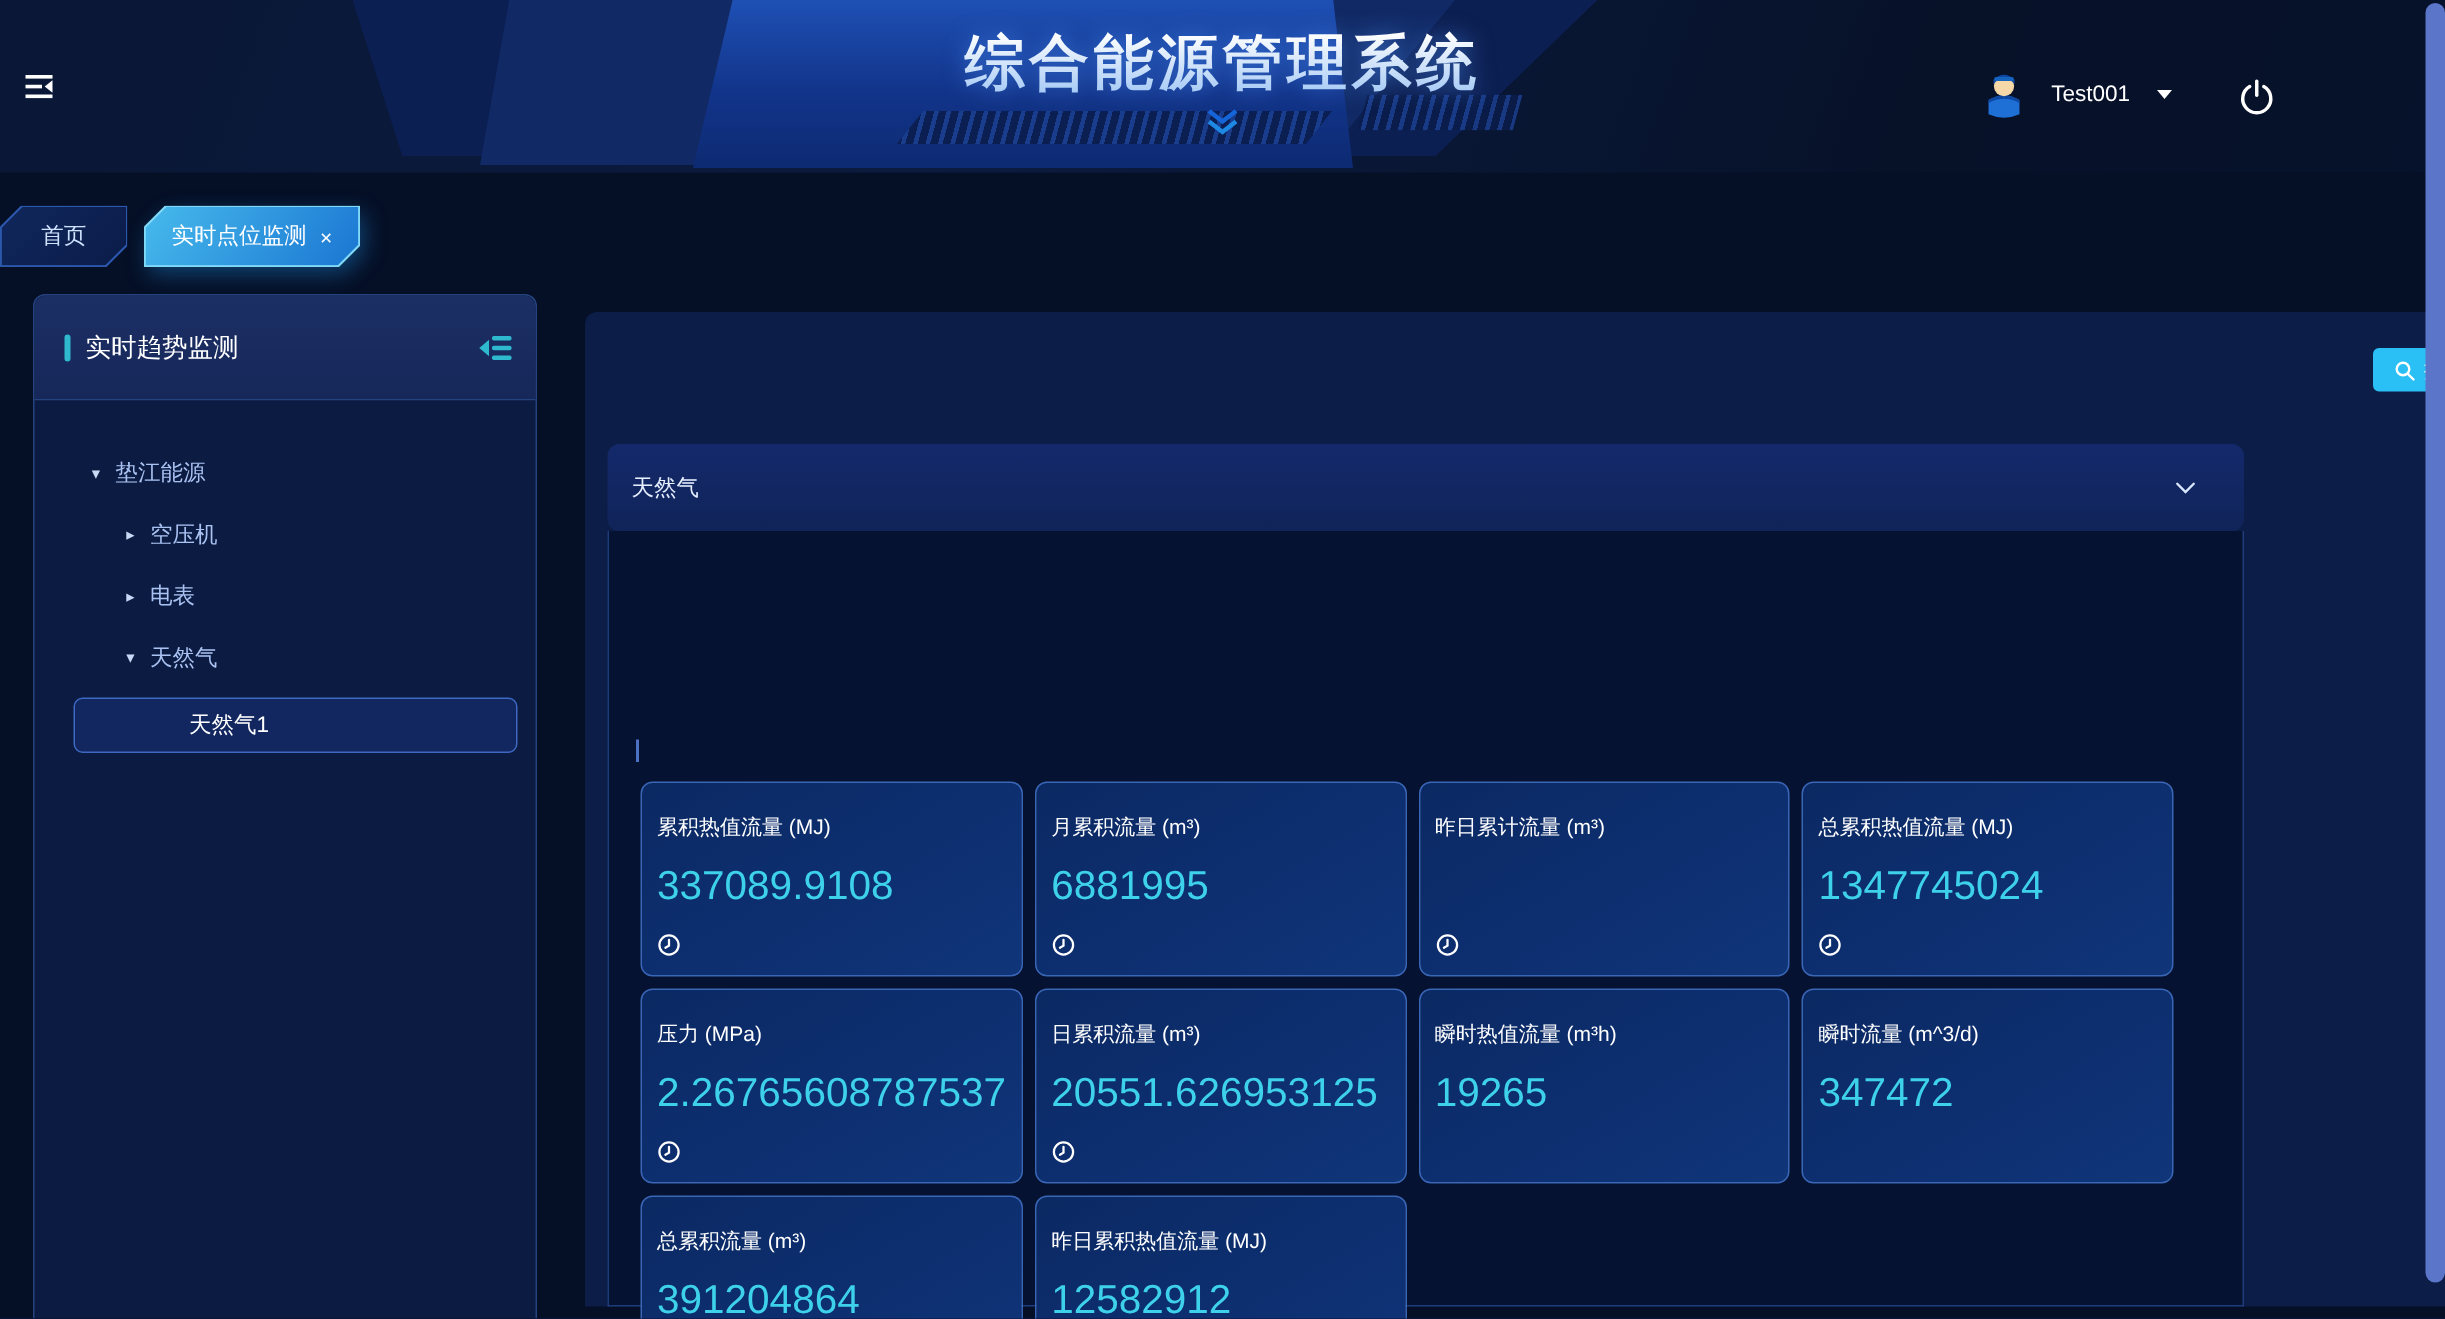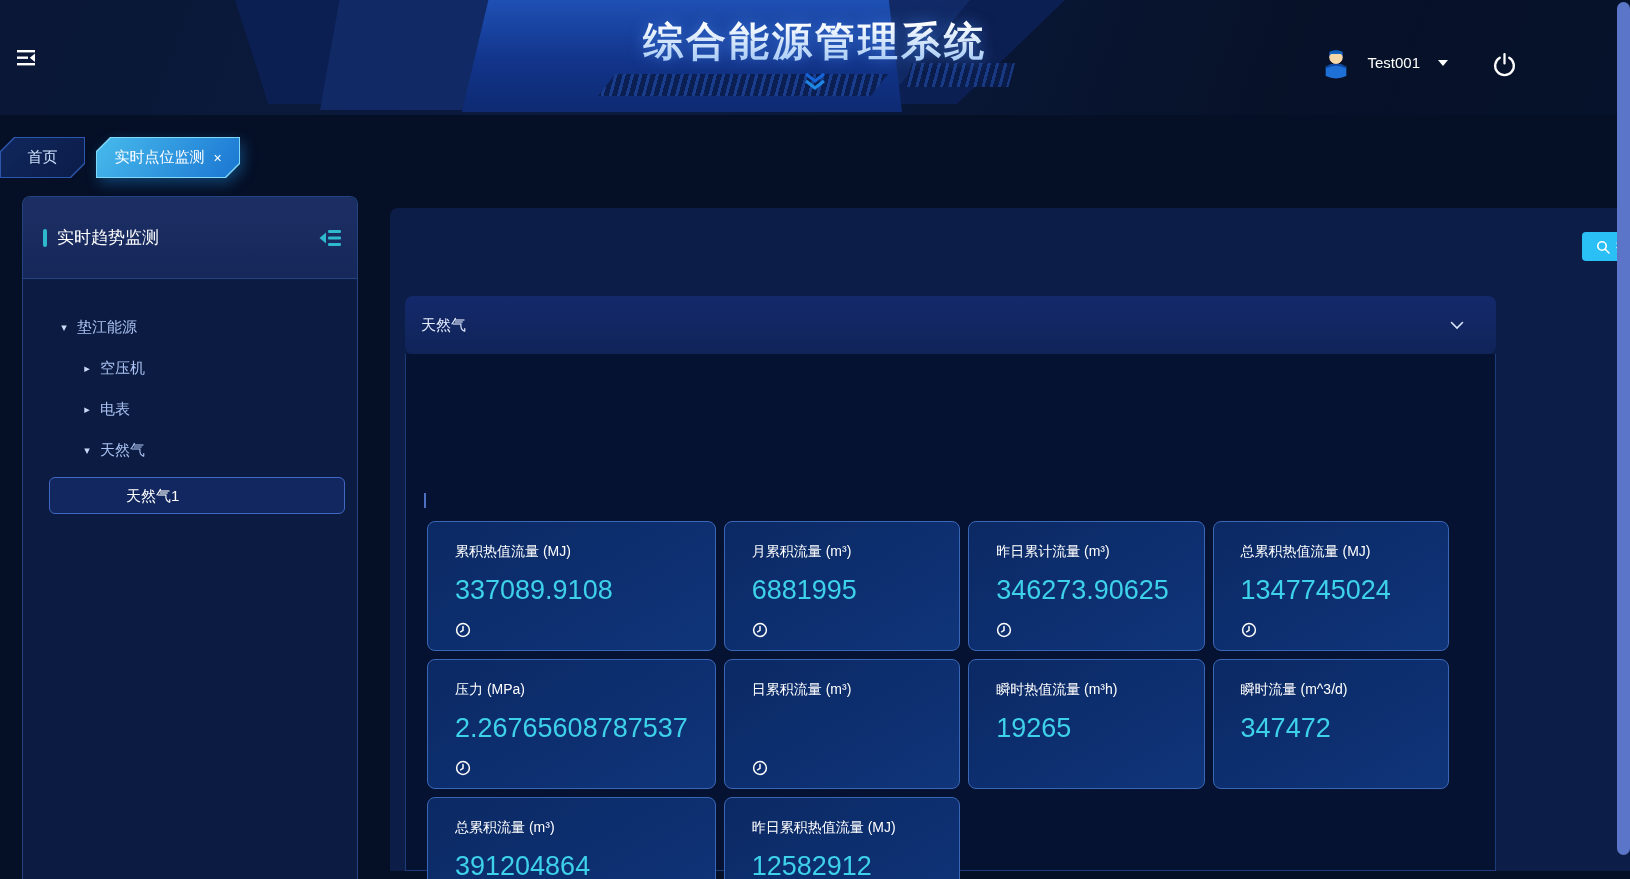--- a/index.html
+++ b/index.html
@@ -52,21 +52,21 @@
   .tab-active .tab-shape{background:#7FD9F7;}
   .tab-active .tab-fill{background:linear-gradient(125deg,#47BAEC 0%,#1B76D2 100%);}
   .tab-active{position:absolute;inset:0;}
   .tab-label{position:relative;z-index:2;display:flex;align-items:center;justify-content:center;
     height:100%;font-size:15px;color:#FFFFFF;gap:9px;}
   .tab-close{font-size:14px;color:#FFFFFF;cursor:pointer;line-height:1;}
   
   .sidebar{position:absolute;left:22px;top:196px;width:336px;height:683px;
     background:#0C1B41;border:1px solid #24437F;border-bottom:none;
     border-radius:8px 8px 0 0;box-sizing:border-box;}
-  .sidebar-header{height:82px;background:linear-gradient(180deg,#1C2F65,#162759);
+  .sidebar-header{height:70px;background:linear-gradient(180deg,#1C2F65,#162759);
     border-radius:8px 8px 0 0;display:flex;align-items:center;padding:0 14px 0 20px;
     border-bottom:1px solid #24437F;box-sizing:border-box;}
   .accent-bar{width:4px;height:18px;background:#2FB9CE;border-radius:2px;margin-right:10px;}
   .sidebar-title{color:#FFFFFF;font-size:17px;flex:1;}
   .sidebar-fold{cursor:pointer;display:flex;align-items:center;}
   .tree{padding-top:28px;}
   .tree-row{height:41px;display:flex;align-items:center;font-size:15px;color:#A9C2F2;cursor:pointer;}
   .tree-row .caret{font-size:11px;color:#C9D8F6;width:14px;display:inline-block;text-align:center;}
   .lvl0{padding-left:34px;}
   .lvl1{padding-left:57px;}
@@ -85,21 +85,21 @@
     border-radius:8px;display:flex;align-items:center;padding:0 16px;box-sizing:border-box;cursor:pointer;}
   .section-title{color:#E6EEFF;font-size:15px;}
   .section-chevron{margin-left:auto;margin-right:16px;display:flex;}
   .section-body{position:absolute;left:0;right:0;top:58px;bottom:0;
     background:#061231;border:1px solid #1E3C7C;border-top:none;box-sizing:border-box;}
   .tick{position:absolute;left:18px;top:139px;width:2px;height:15px;background:#4C71C2;}
   .cards{position:absolute;left:21px;top:167px;width:1022px;
     display:grid;grid-template-columns:repeat(4,1fr);gap:8px;}
   .card{height:130px;box-sizing:border-box;border:1px solid #3A66B6;border-radius:8px;
     background:linear-gradient(150deg,#0B2963 0%,#0E3174 70%,#103579 100%);
-    padding:21px 27px 12px;display:flex;flex-direction:column;}
+    padding:21px 10px 12px;display:flex;flex-direction:column;}
   .card-label{color:#FFFFFF;font-size:14px;white-space:nowrap;}
   .card-value{color:#3ED1EA;font-size:27px;margin-top:14px;white-space:nowrap;}
   .card-clock{margin-top:auto;width:16px;height:16px;cursor:pointer;}
   
   .scrollbar{position:absolute;right:0;top:2px;width:13px;height:853px;
     background:#5B76C8;border-radius:7px;cursor:pointer;}
 </style>
 </head>
 <body>
 
@@ -243,21 +243,20 @@
             <div class="card-clock">
               <svg width="16" height="16" viewBox="0 0 16 16">
                 <circle cx="8" cy="8" r="6.4" fill="none" stroke="#FFFFFF" stroke-width="1.5"></circle>
                 <path d="M8 4.5 L8 8.4 L5.6 9.8" fill="none" stroke="#FFFFFF" stroke-width="1.5" stroke-linecap="round"></path>
               </svg>
             </div>
           </div>
 
           <div class="card">
             <div class="card-label">昨日累计流量 (m³)</div>
-            <div class="card-value">346273.90625</div>
             <div class="card-clock">
               <svg width="16" height="16" viewBox="0 0 16 16">
                 <circle cx="8" cy="8" r="6.4" fill="none" stroke="#FFFFFF" stroke-width="1.5"></circle>
                 <path d="M8 4.5 L8 8.4 L5.6 9.8" fill="none" stroke="#FFFFFF" stroke-width="1.5" stroke-linecap="round"></path>
               </svg>
             </div>
           </div>
 
           <div class="card">
             <div class="card-label">总累积热值流量 (MJ)</div>
@@ -278,20 +277,21 @@
               <svg width="16" height="16" viewBox="0 0 16 16">
                 <circle cx="8" cy="8" r="6.4" fill="none" stroke="#FFFFFF" stroke-width="1.5"></circle>
                 <path d="M8 4.5 L8 8.4 L5.6 9.8" fill="none" stroke="#FFFFFF" stroke-width="1.5" stroke-linecap="round"></path>
               </svg>
             </div>
           </div>
 
 
           <div class="card">
             <div class="card-label">日累积流量 (m³)</div>
+            <div class="card-value">20551.626953125</div>
             <div class="card-clock">
               <svg width="16" height="16" viewBox="0 0 16 16">
                 <circle cx="8" cy="8" r="6.4" fill="none" stroke="#FFFFFF" stroke-width="1.5"></circle>
                 <path d="M8 4.5 L8 8.4 L5.6 9.8" fill="none" stroke="#FFFFFF" stroke-width="1.5" stroke-linecap="round"></path>
               </svg>
             </div>
           </div>
 
           <div class="card">
             <div class="card-label">瞬时热值流量 (m³h)</div>

